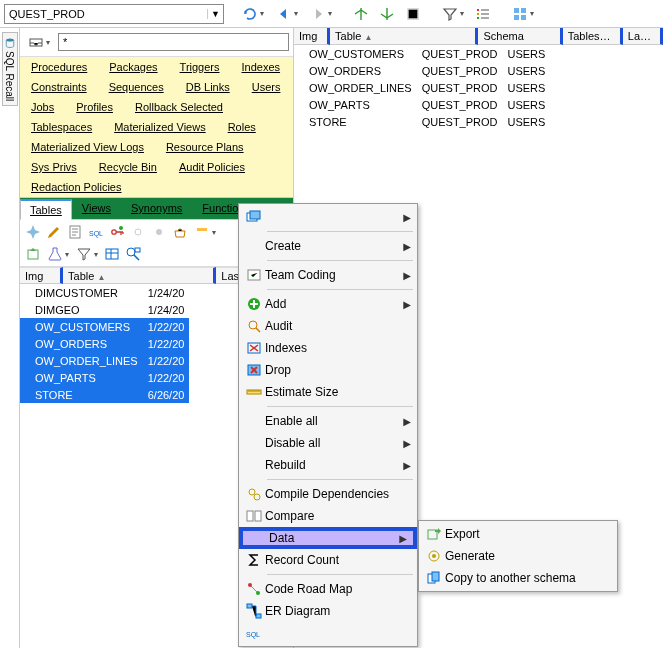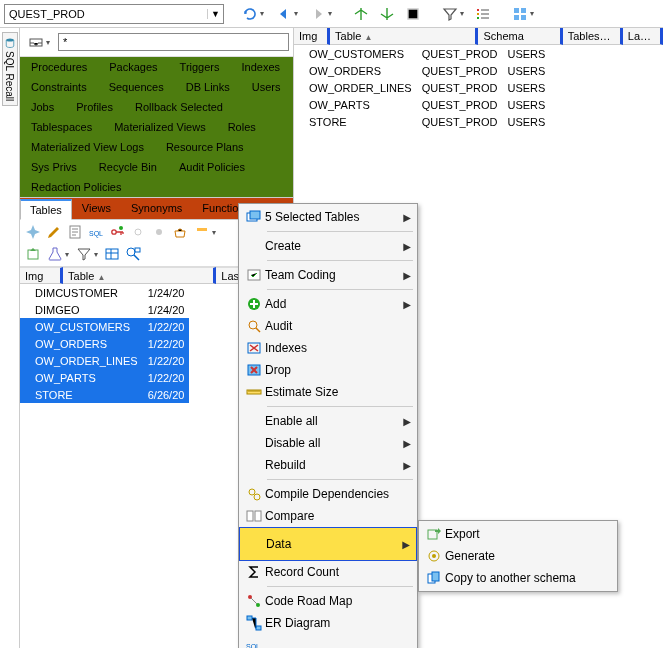--- a/index.html
+++ b/index.html
@@ -91,40 +91,42 @@
     border: 1px solid #888;
     padding: 1px 4px;
     height: 18px;
     font: inherit;
   }
   .category-tabs {
     display: flex;
     flex-wrap: wrap;
     border-top: 1px solid #ddd;
     border-bottom: 1px solid #ccc;
-    background: #4d7c0f;
+    background: #fef9c3;
+    text-decoration: underline;
   }
   .cat-tab {
     padding: 3px 10px;
     border: 1px solid transparent;
     cursor: pointer;
     white-space: nowrap;
   }
   .cat-tab.active {
     background: #fff;
     border: 1px solid #bbb;
     border-top: 2px solid #3d8ef0;
     border-bottom-color: #fff;
     position: relative;
     top: 1px;
   }
   .sub-tabs {
     display: flex;
-    background: #c2410c;
+    background: #15803d;
     border-bottom: 1px solid #ccc;
+    text-decoration: underline;
   }
   .sub-tabs .cat-tab { padding: 3px 9px; }
   .left-toolbar {
     display: flex;
     align-items: center;
     padding: 2px 3px;
     gap: 1px;
     border-bottom: 1px solid #ddd;
     flex-wrap: wrap;
   }
@@ -179,21 +181,21 @@
   .ctx-menu.main { top: 203px; left: 238px; width: 180px; }
   .ctx-menu.sub  { top: 520px; left: 418px; width: 200px; }
   .ctx-item {
     display: flex;
     align-items: center;
     height: 22px;
     padding: 0 18px 0 4px;
     cursor: pointer;
     position: relative;
   }
-  .ctx-item.highlight { background: #fde047; border: 1px solid #1d4ed8; height: 34px; }
+  .ctx-item.highlight { background: #c4b5fd; border: 4px solid #1d4ed8; height: 22px; }
   .ctx-icon {
     width: 22px;
     display: inline-flex;
     align-items: center;
     justify-content: center;
   }
   .ctx-icon svg { width: 16px; height: 16px; }
   .ctx-label { flex: 1; }
   .ctx-arrow {
     position: absolute;
@@ -525,21 +527,20 @@
 </div>
 
 <div class="ctx-menu main">
   <div class="ctx-item">
     <span class="ctx-icon">
         <svg viewBox="0 0 16 16">
           <rect x="1" y="4" width="10" height="8" fill="#fff" stroke="#06c"></rect>
           <rect x="4" y="2" width="10" height="8" fill="#7ac0f0" stroke="#06c"></rect>
         </svg>
       </span>
-    <span class="ctx-label">5 Selected Tables</span>
     <span class="ctx-arrow">▶</span>
   </div>
   <div class="ctx-sep"></div>
   <div class="ctx-item">
       <span class="ctx-icon"></span>
       <span class="ctx-label">Create</span>
       <span class="ctx-arrow">▶</span>
     </div>
   <div class="ctx-sep"></div>
   <div class="ctx-item">

